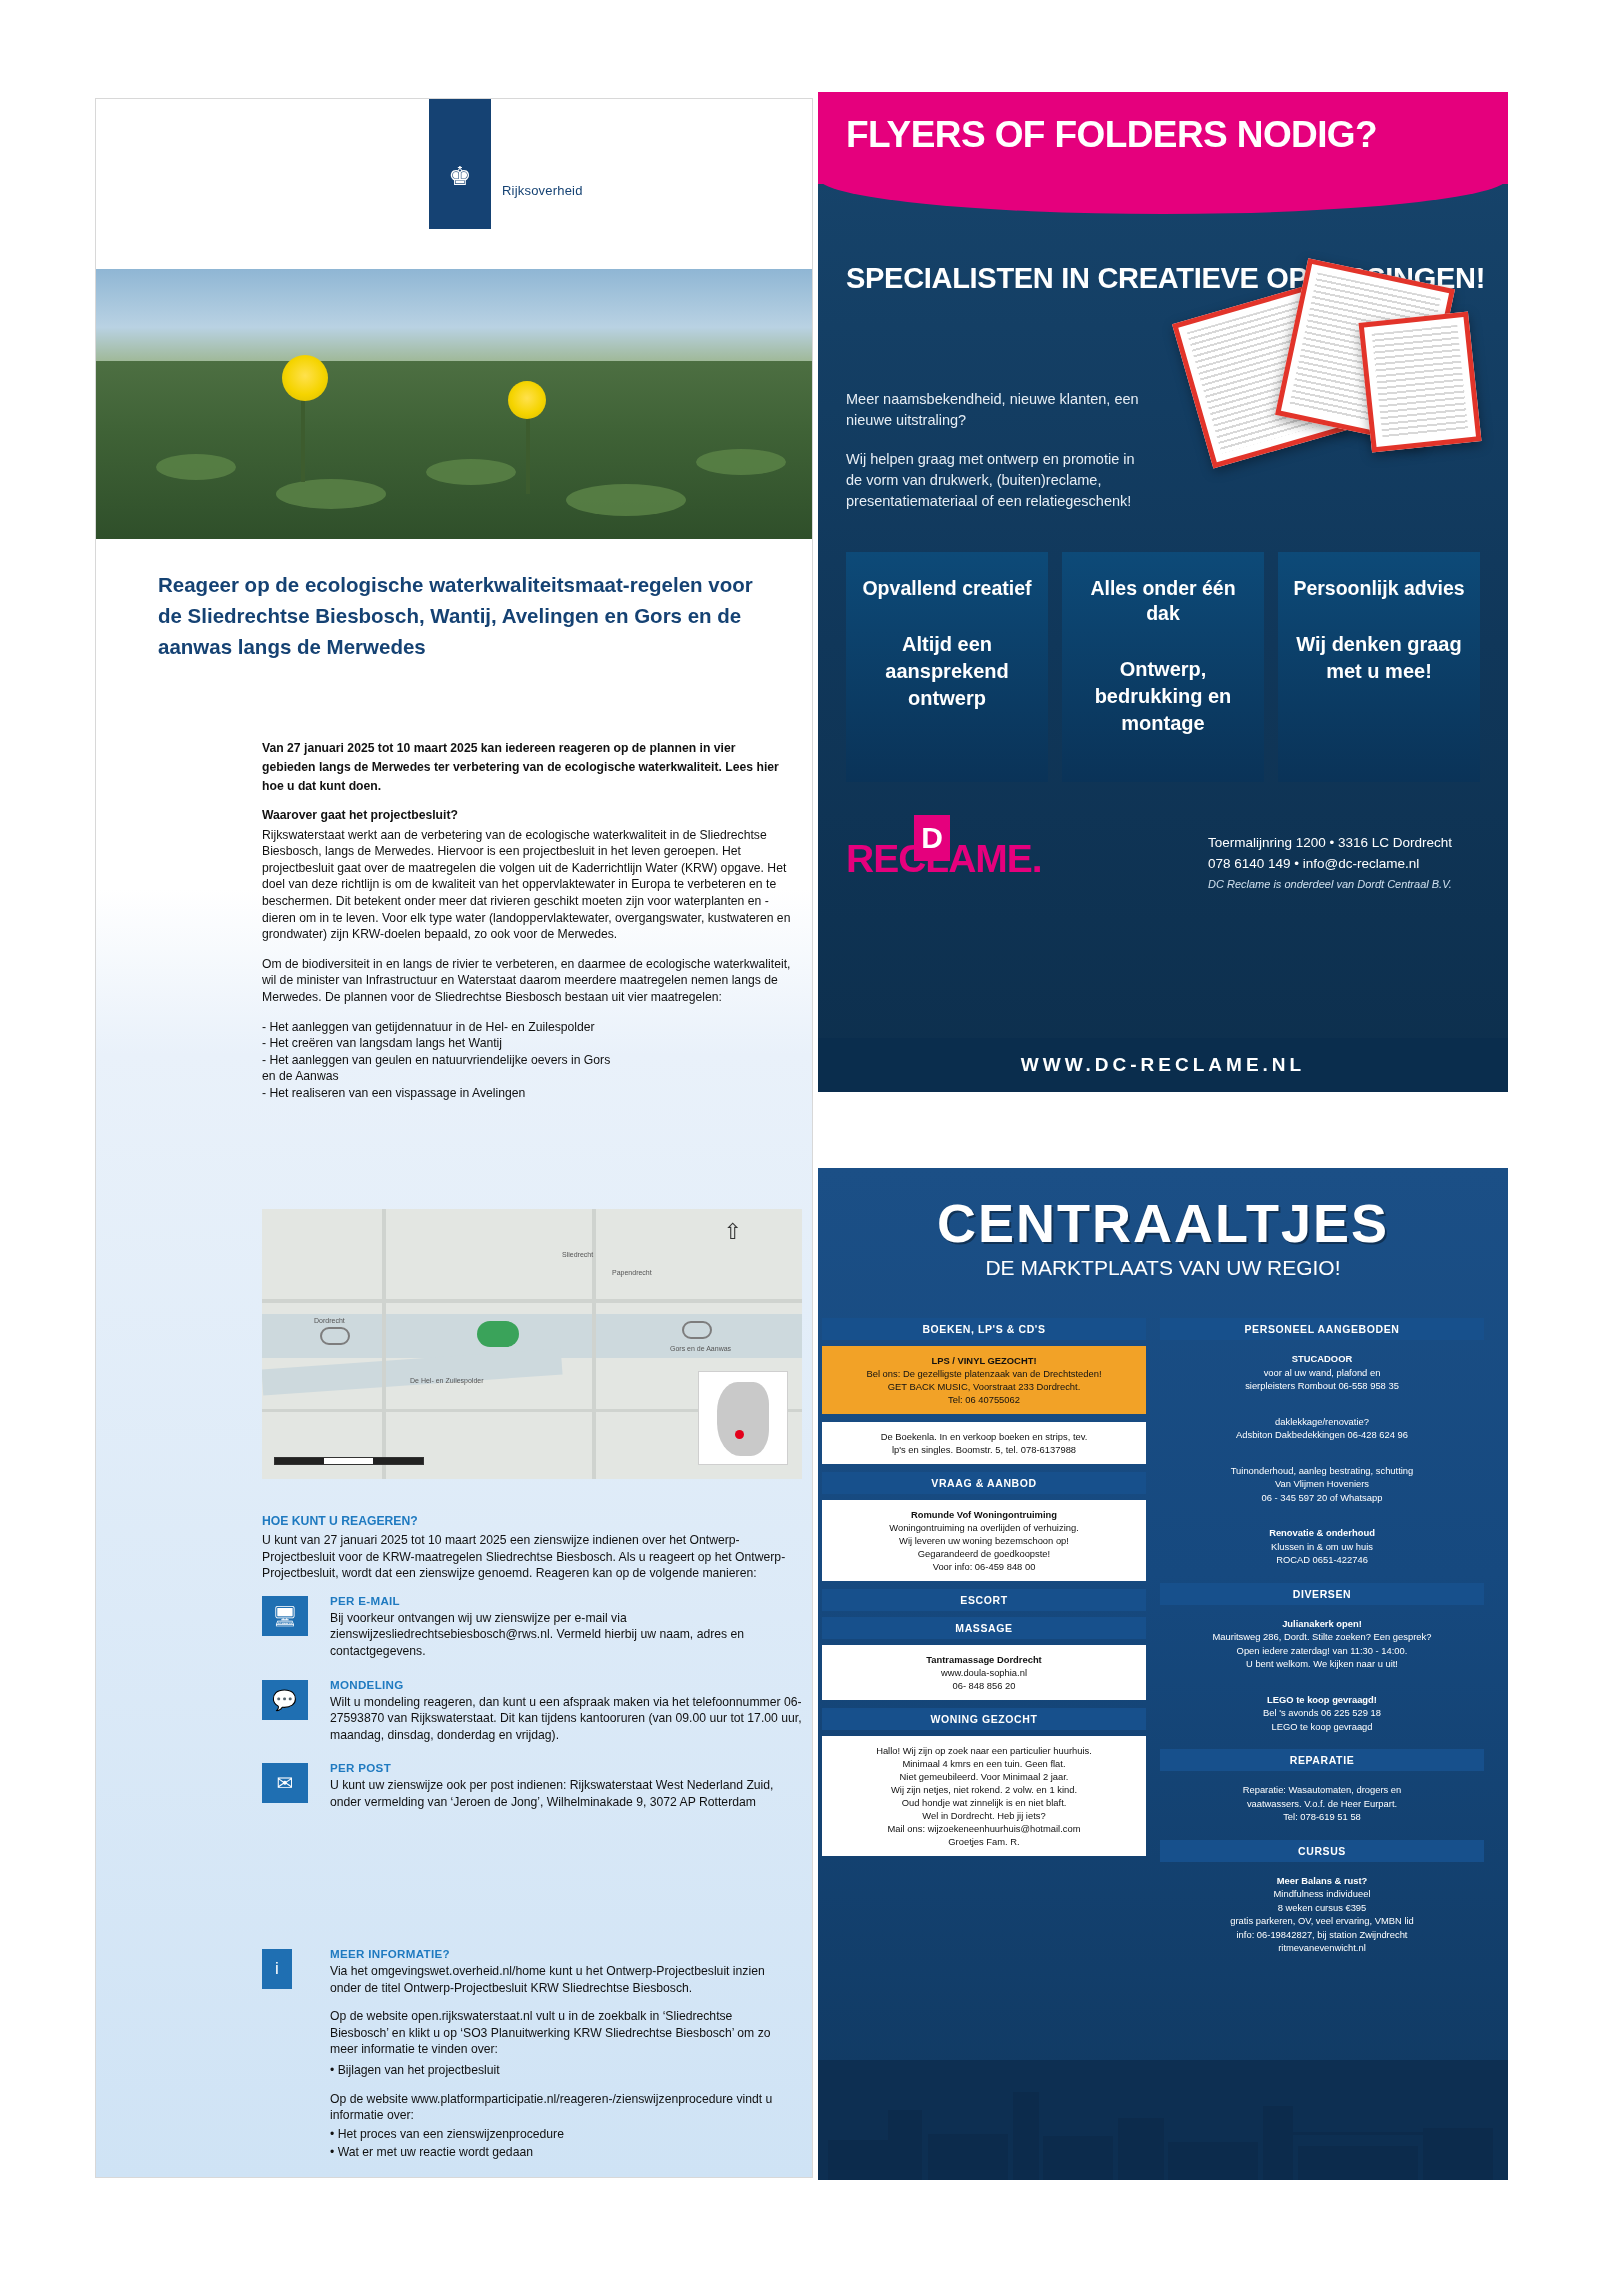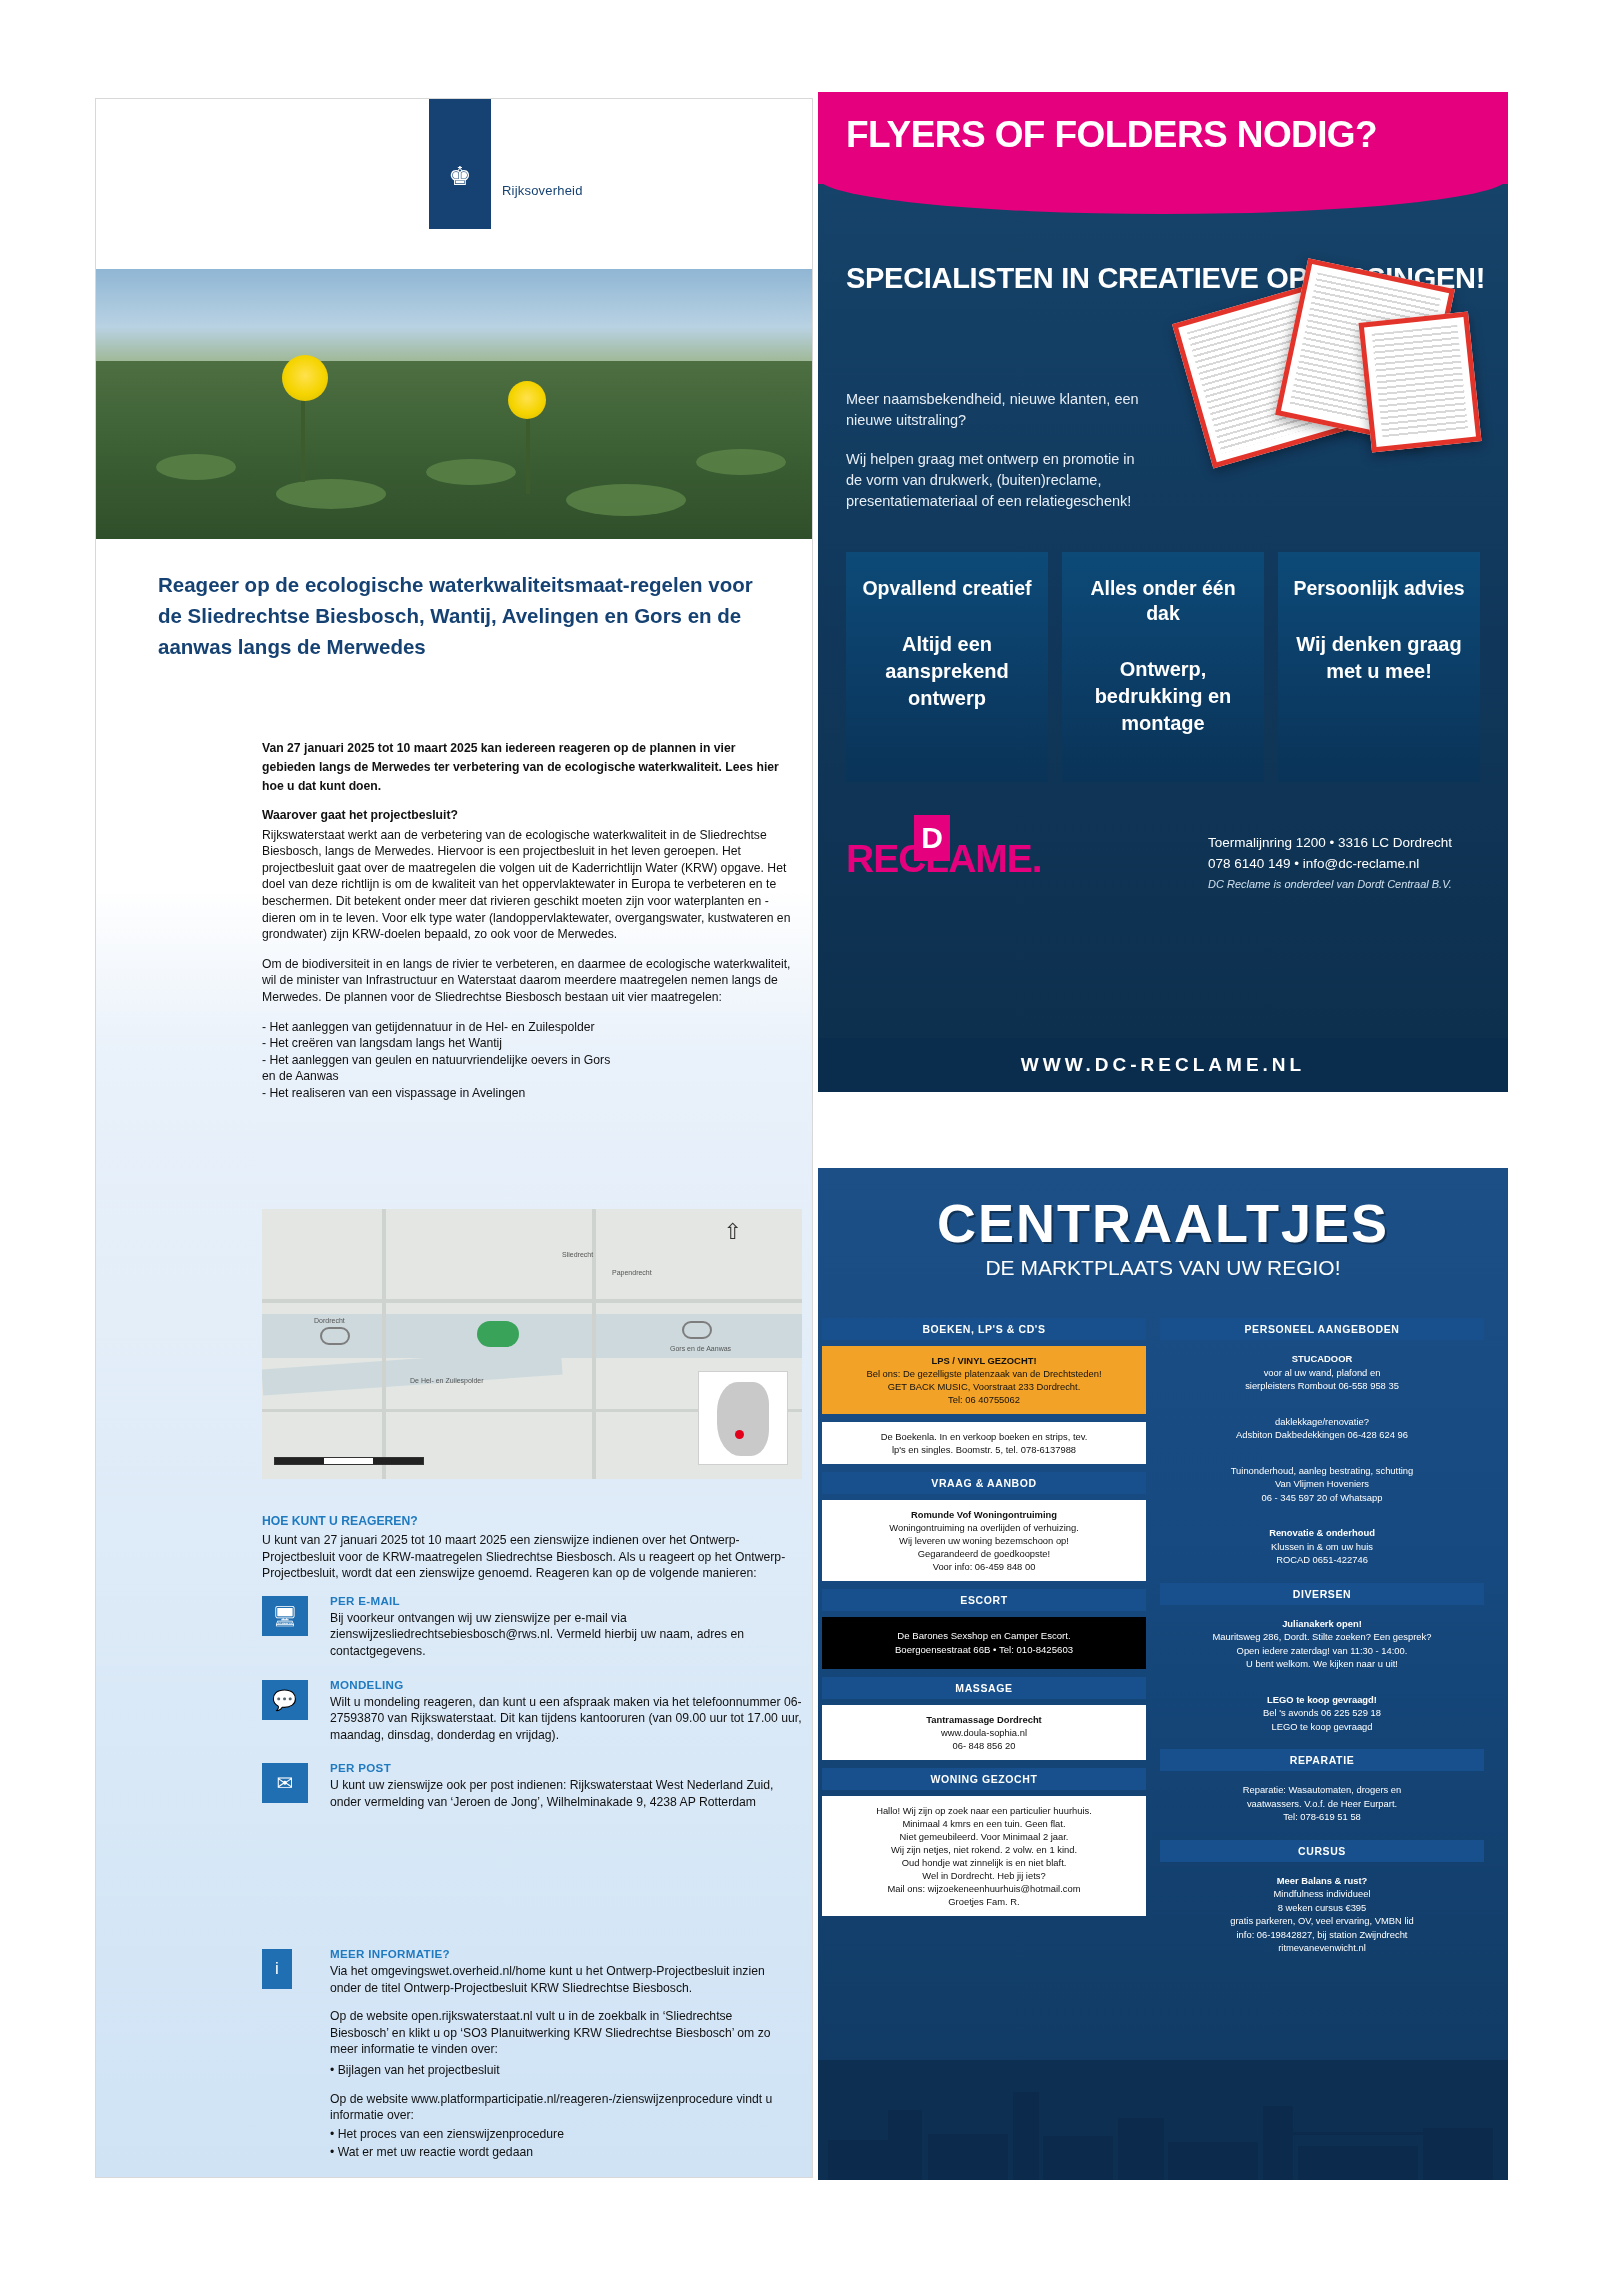--- a/index.html
+++ b/index.html
@@ -291,21 +291,21 @@
 
       <div class="contact-row">
         <div class="contact-ico">💬</div>
         <div class="contact-h">MONDELING</div>
         <div class="contact-t">Wilt u mondeling reageren, dan kunt u een afspraak maken via het telefoonnummer 06-27593870 van Rijkswaterstaat. Dit kan tijdens kantooruren (van 09.00 uur tot 17.00 uur, maandag, dinsdag, donderdag en vrijdag).</div>
       </div>
 
       <div class="contact-row">
         <div class="contact-ico">✉</div>
         <div class="contact-h">PER POST</div>
-        <div class="contact-t">U kunt uw zienswijze ook per post indienen: Rijkswaterstaat West Nederland Zuid, onder vermelding van ‘Jeroen de Jong’, Wilhelminakade 9, 4238 AP Rotterdam</div>
+        <div class="contact-t">U kunt uw zienswijze ook per post indienen: Rijkswaterstaat West Nederland Zuid, onder vermelding van ‘Jeroen de Jong’, Wilhelminakade 9, 3072 AP Rotterdam</div>
       </div>
     </div>
 
     <div class="info-box">
       <div class="info-ico">i</div>
       <div class="info-inner">
         <div class="info-h">MEER INFORMATIE?</div>
         <p>Via het omgevingswet.overheid.nl/home kunt u het Ontwerp-Projectbesluit inzien onder de titel Ontwerp-Projectbesluit KRW Sliedrechtse Biesbosch.</p>
         <p>Op de website open.rijkswaterstaat.nl vult u in de zoekbalk in ‘Sliedrechtse Biesbosch’ en klikt u op ‘SO3 Planuitwerking KRW Sliedrechtse Biesbosch’ om zo meer informatie te vinden over:</p>
         <p style="margin-top:-8px">• Bijlagen van het projectbesluit</p>
@@ -387,24 +387,20 @@
           </div>
           <div class="cat-bar">VRAAG &amp; AANBOD</div>
           <div class="ad-white">
             <div class="ad-title">Romunde Vof Woningontruiming</div>
             <div>Woningontruiming na overlijden of verhuizing.</div>
             <div>Wij leveren uw woning bezemschoon op!</div>
             <div>Gegarandeerd de goedkoopste!</div>
             <div>Voor info: 06-459 848 00</div>
           </div>
           <div class="cat-bar">ESCORT</div>
-          <div class="ad-black">
-            <div>De Barones Sexshop en Camper Escort.</div>
-            <div>Boergoensestraat 66B • Tel: 010-8425603</div>
-          </div>
           <div class="cat-bar">MASSAGE</div>
           <div class="ad-white">
             <div class="ad-title">Tantramassage Dordrecht</div>
             <div>www.doula-sophia.nl</div>
             <div>06- 848 856 20</div>
           </div>
           <div class="cat-bar">WONING GEZOCHT</div>
           <div class="ad-white">
             <div>Hallo! Wij zijn op zoek naar een particulier huurhuis.</div>
             <div>Minimaal 4 kmrs en een tuin. Geen flat.</div>

